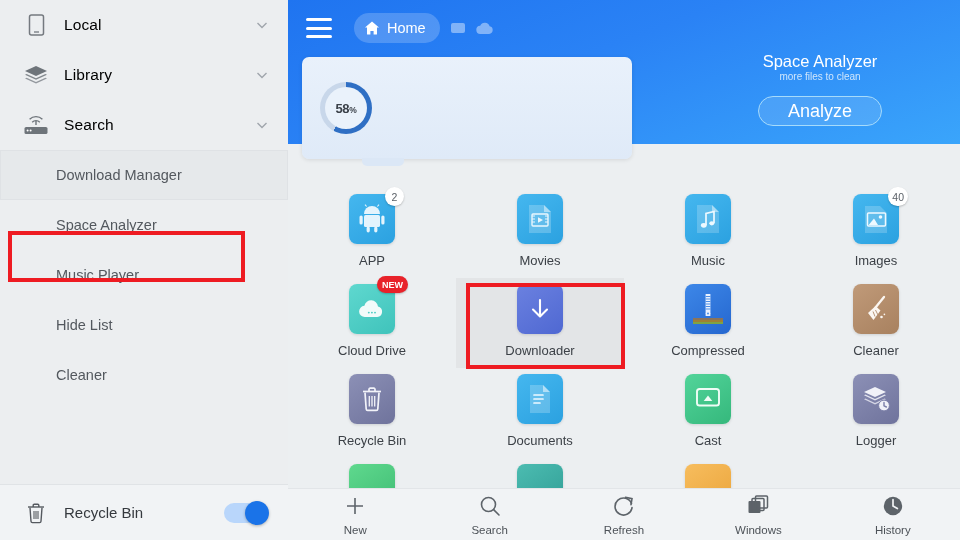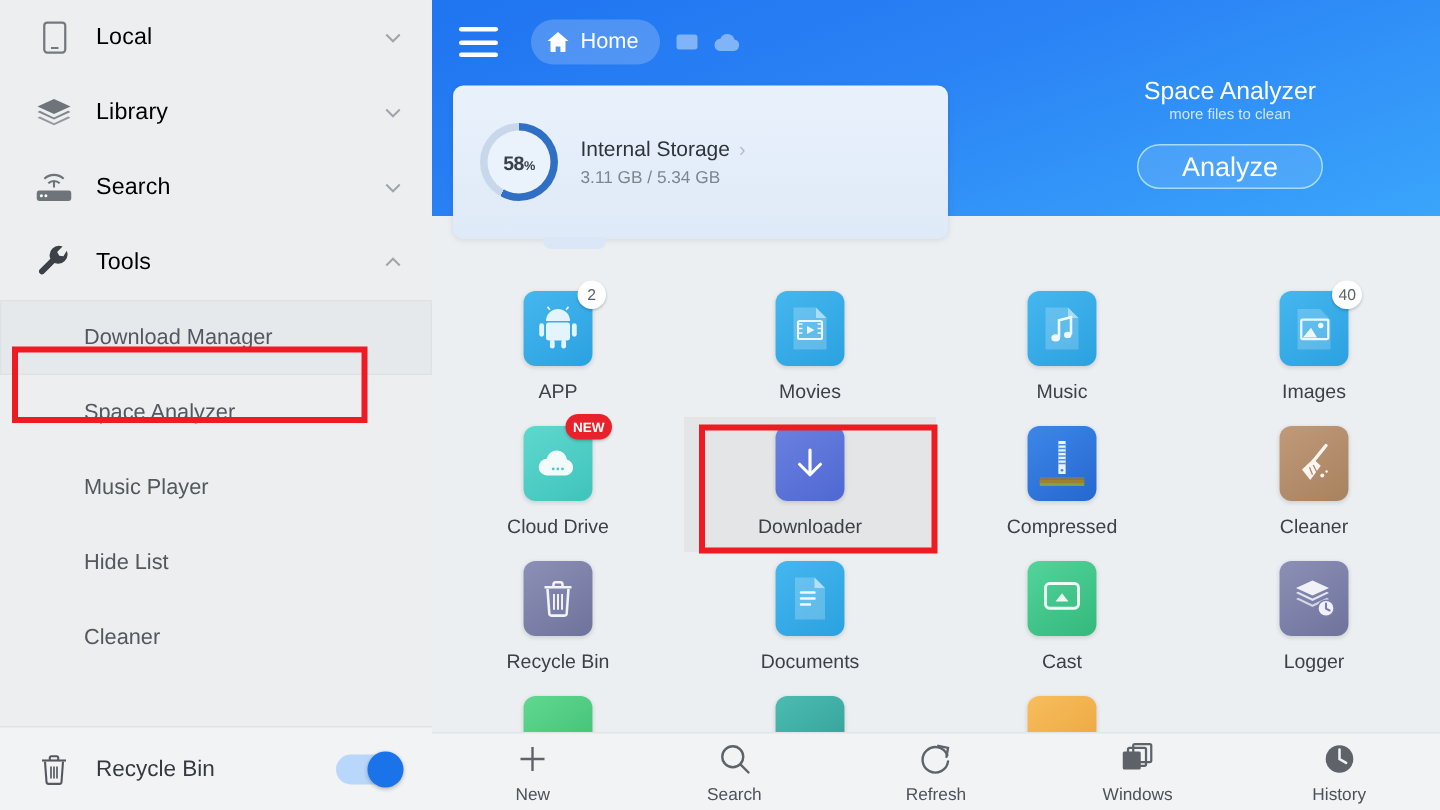--- a/index.html
+++ b/index.html
@@ -214,33 +214,20 @@
           </svg>
         </span>
         <span class="glabel">Search</span>
         <span class="chev">
           <svg width="16" height="16" viewBox="0 0 16 16" fill="none" stroke="#a0a6ac" stroke-width="1.4">
               <path d="M3.5 6 L8 10.5 L12.5 6"></path>
             </svg>
         </span>
       </div>
 
-      <div class="side-group">
-        <span class="gicon">
-          <svg width="24" height="24" viewBox="0 0 24 24" fill="#3c4147">
-            <path d="M20.5 4.2 a6.2 6.2 0 0 1 -8.1 8.1 L5.2 19.5 a2 2 0 0 1 -2.8 -2.8 l7.2 -7.2 A6.2 6.2 0 0 1 17.7 1.4 l-3.6 3.6 1.4 2.5 2.8 .3 z"></path>
-          </svg>
-        </span>
-        <span class="glabel">Tools</span>
-        <span class="chev">
-          <svg width="16" height="16" viewBox="0 0 16 16" fill="none" stroke="#a0a6ac" stroke-width="1.4">
-              <path d="M3.5 10 L8 5.5 L12.5 10"></path>
-            </svg>
-        </span>
-      </div>
 
       <div class="side-sub selected">
         <span>Download Manager</span>
       </div>
       <div class="side-sub">
         <span>Space Analyzer</span>
       </div>
       <div class="side-sub">
         <span>Music Player</span>
       </div>
@@ -296,27 +283,20 @@
               <path d="M4.6 12 a4.1 4.1 0 0 1 -.4 -8.2 A5 5 0 0 1 13.6 4.3 a3.9 3.9 0 0 1 -.5 7.7 z"></path>
             </svg>
           </span>
         </div>
       </div>
 
       <div class="storage-card">
         <div class="donut" style="background: conic-gradient(rgb(47, 111, 196) 0deg, rgb(47, 111, 196) 208.8deg, rgb(200, 215, 234) 208.8deg, rgb(200, 215, 234) 360deg);">
           <span class="pct"><span>58</span><i>%</i></span>
         </div>
-        <div class="st-text">
-          <div class="st-title">
-            <span>Internal Storage</span>
-            <span class="arrowg">›</span>
-          </div>
-          <div class="st-sub">3.11 GB / 5.34 GB</div>
-        </div>
       </div>
 
       <div class="analyzer">
         <div class="an-title">Space Analyzer</div>
         <div class="an-sub">more files to clean</div>
         <div class="an-btn">Analyze</div>
       </div>
     </div>
 
     <div class="grid">

